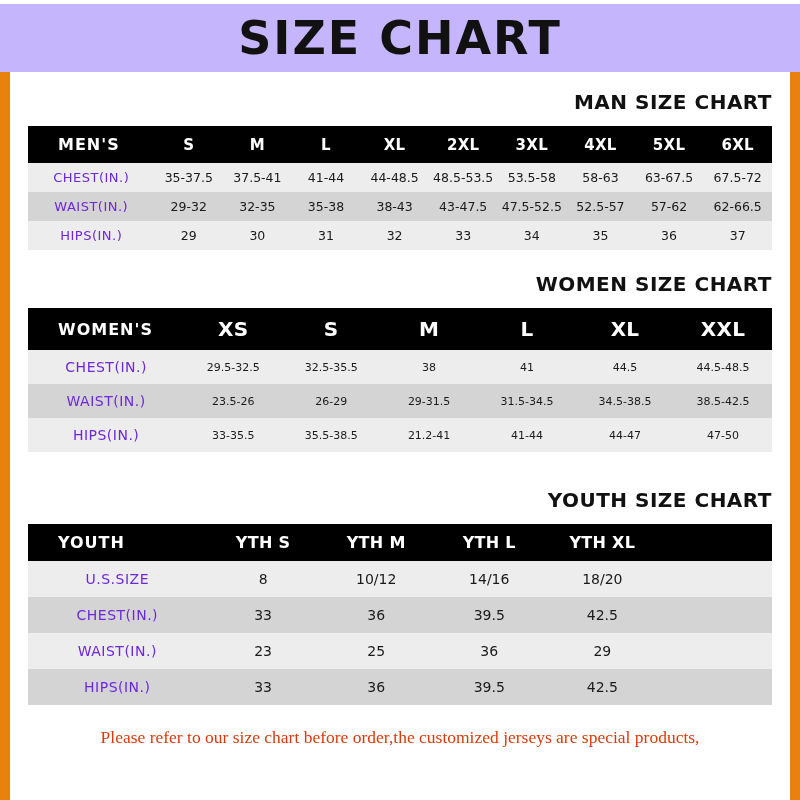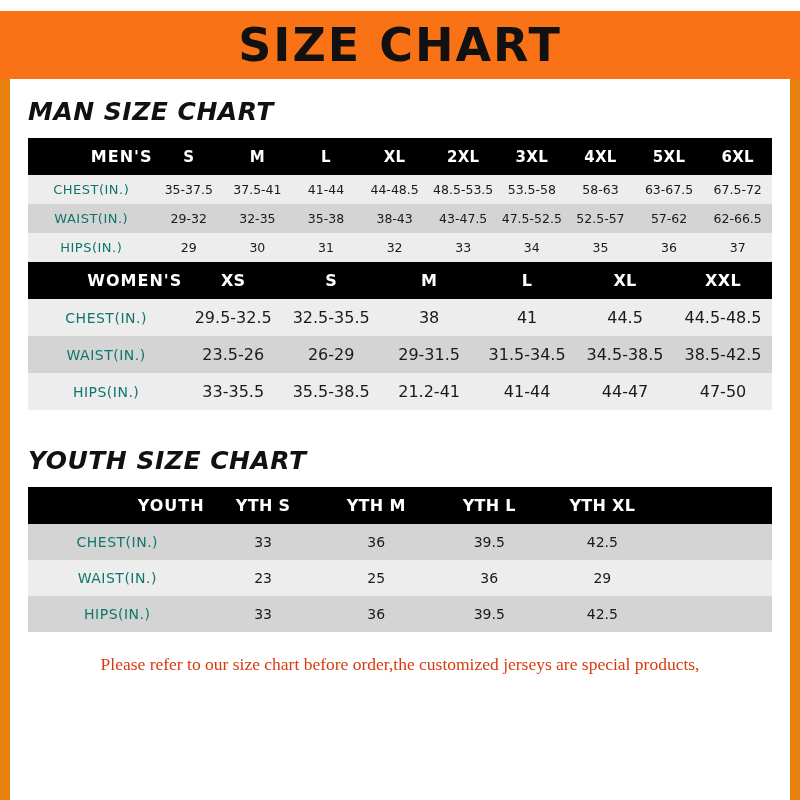--- a/index.html
+++ b/index.html
@@ -16,46 +16,45 @@
   .page {
     position: relative;
     width: 800px;
     height: 800px;
     background: #ffffff;
     box-sizing: border-box;
     border-left: 10px solid #e8820c;
     border-right: 10px solid #e8820c;
   }
   .header-band {
-    background: #f97316;
+    background: #c4b5fd;
     height: 68px;
     display: flex;
     align-items: center;
     justify-content: center;
-    margin: 11px -10px;
+    margin: 4px -10px;
   }
   .header-title {
     font-family: "DejaVu Sans", sans-serif;
     font-weight: bold;
     font-size: 46px;
     letter-spacing: 2px;
     color: #111111;
     line-height: 1;
   }
   .section {
     padding: 0 18px;
   }
   .section-title {
-    text-align: left;
+    text-align: right;
     font-family: "DejaVu Sans", sans-serif;
     font-weight: bold;
-    font-size: 25px;
+    font-size: 20px;
     color: #111111;
     letter-spacing: 0.5px;
-    font-style: italic;
   }
   .men-title { margin: 18px 0 12px 0; }
   .women-title { margin: 22px 0 12px 0; }
   .youth-title { margin: 36px 0 12px 0; }
 
   table.size-table {
     width: 100%;
     border-collapse: collapse;
     table-layout: fixed;
   }
@@ -69,46 +68,46 @@
     background: #000000;
     color: #ffffff;
   }
   .size-table thead th {
     font-size: 15px;
     font-weight: bold;
     padding: 9px 2px;
     letter-spacing: 0.3px;
   }
   .size-table thead th.rowlabel {
-    text-align: right;
-    padding-left: 6px;
+    text-align: left;
+    padding-left: 30px;
     font-size: 16px;
     letter-spacing: 1px;
   }
   .size-table tbody td {
     font-size: 12.5px;
     color: #1a1a1a;
     padding: 7px 2px;
   }
   .size-table tbody td.rowlabel {
     font-size: 13px;
     letter-spacing: 0.5px;
-    color: #0f766e;
+    color: #6d28d9;
     text-align: center;
   }
   .size-table tbody tr.light { background: #ededed; }
   .size-table tbody tr.dark  { background: #d4d4d4; }
 
   
   .men-table col.c0   { width: 17%; }
   .women-table col.c0 { width: 21%; }
   .youth-table col.c0 { width: 24%; }
 
-  .women-table thead th { font-size: 16px; }
-  .women-table tbody td { font-size: 16px; padding: 9px 2px; }
+  .women-table thead th { font-size: 20px; }
+  .women-table tbody td { font-size: 11px; padding: 9px 2px; }
   .women-table tbody td.rowlabel { font-size: 14px; }
 
   .youth-table thead th { font-size: 16px; text-align: center; }
   .youth-table tbody td { font-size: 14px; padding: 10px 2px; }
   .youth-table tbody td.rowlabel { font-size: 14px; }
 
   .footer-note {
     margin-top: 20px;
     padding: 0 14px;
     color: #d93a0b;
@@ -192,20 +191,21 @@
           <td>34</td>
           <td>35</td>
           <td>36</td>
           <td>37</td>
         </tr>
       </tbody>
     </table>
   </div>
 
   <div class="section">
+    <div class="section-title women-title">WOMEN SIZE CHART</div>
     <table class="size-table women-table">
       <colgroup>
         <col class="c0">
           <col>
           <col>
           <col>
           <col>
           <col>
           <col>
       </colgroup>
@@ -267,20 +267,28 @@
         <tr>
           <th class="rowlabel">YOUTH</th>
           <th>YTH S</th>
           <th>YTH M</th>
           <th>YTH L</th>
           <th>YTH XL</th>
           <th></th>
         </tr>
       </thead>
       <tbody>
+        <tr class="light">
+          <td class="rowlabel">U.S.SIZE</td>
+          <td>8</td>
+          <td>10/12</td>
+          <td>14/16</td>
+          <td>18/20</td>
+          <td></td>
+        </tr>
         <tr class="dark">
           <td class="rowlabel">CHEST(IN.)</td>
           <td>33</td>
           <td>36</td>
           <td>39.5</td>
           <td>42.5</td>
           <td></td>
         </tr>
         <tr class="light">
           <td class="rowlabel">WAIST(IN.)</td>

